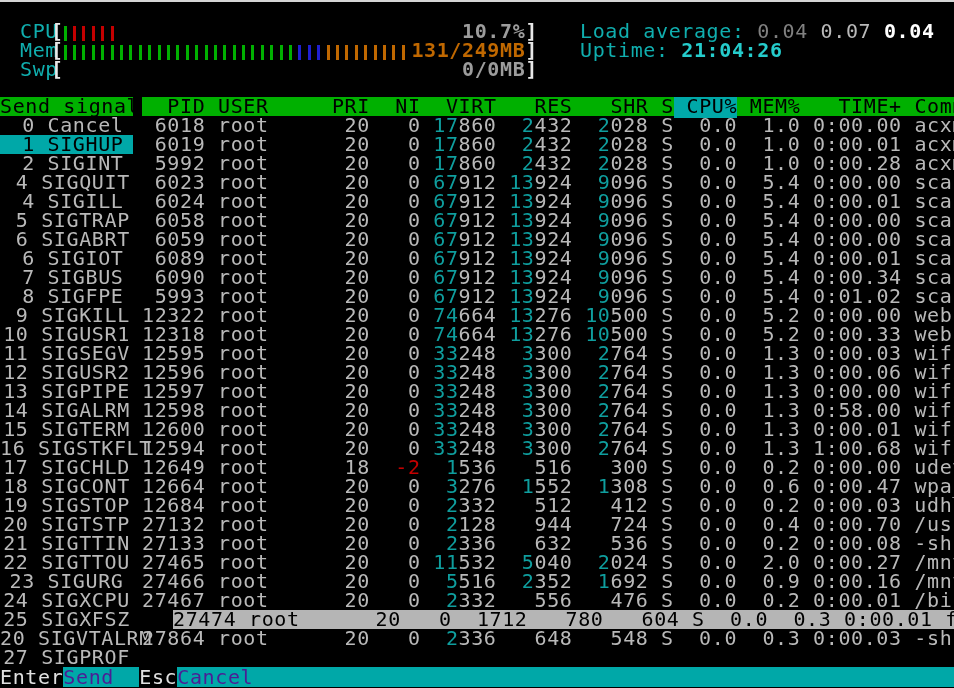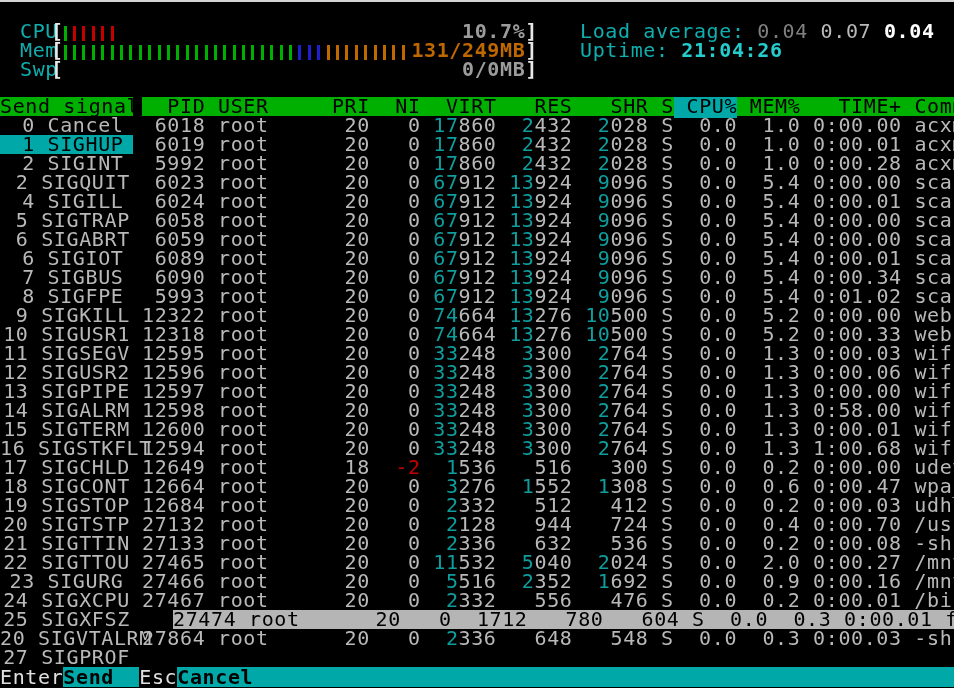--- a/index.html
+++ b/index.html
@@ -37,21 +37,21 @@
   .thead{background:#00b000;color:#000;}
   .thead .sort{background:#00a8a8;}
   .prow{color:#b9b9b9;}
   .prow .mc{color:#0f9e9e;}
   .prow .red{color:#c40000;}
   .prow.sel{background:#b5b5b5;color:#000;margin-left:31px;}
   .prow.sel .mc,.prow.sel .red{color:#000;}
   
   .footer{position:absolute;left:0;top:665px;height:20px;line-height:20px;display:flex;white-space:pre;width:954px;}
   .fkey{color:#e0e0e0;background:#000;}
-  .faction{color:#000000;background:#00a8a8;font-weight:bold;}
+  .faction{color:#4c1d95;background:#00a8a8;}
   .faction.fill{flex:1;}
 </style>
 </head>
 <body>
 
 <div class="screen">
 
   <div class="hdr">
     <div class="meters" id="meters">
         <div class="meter">
@@ -127,21 +127,21 @@
       <div class="line"><span class="cy">Uptime: </span><span class="upt">21:04:26</span></div>
     </div>
   </div>
 
   <div class="panel">
     <div class="line panel-title">Send signal: </div>
     <div id="siglist">
         <div class="line sig-item"> 0 Cancel</div>
         <div class="line sig-item sel"> 1 SIGHUP</div>
         <div class="line sig-item"> 2 SIGINT</div>
-        <div class="line sig-item"> 2 SIGQUIT</div>
+        <div class="line sig-item"> 4 SIGQUIT</div>
         <div class="line sig-item"> 4 SIGILL</div>
         <div class="line sig-item"> 5 SIGTRAP</div>
         <div class="line sig-item"> 6 SIGABRT</div>
         <div class="line sig-item"> 6 SIGIOT</div>
         <div class="line sig-item"> 7 SIGBUS</div>
         <div class="line sig-item"> 8 SIGFPE</div>
         <div class="line sig-item"> 9 SIGKILL</div>
         <div class="line sig-item">10 SIGUSR1</div>
         <div class="line sig-item">11 SIGSEGV</div>
         <div class="line sig-item">12 SIGUSR2</div>

